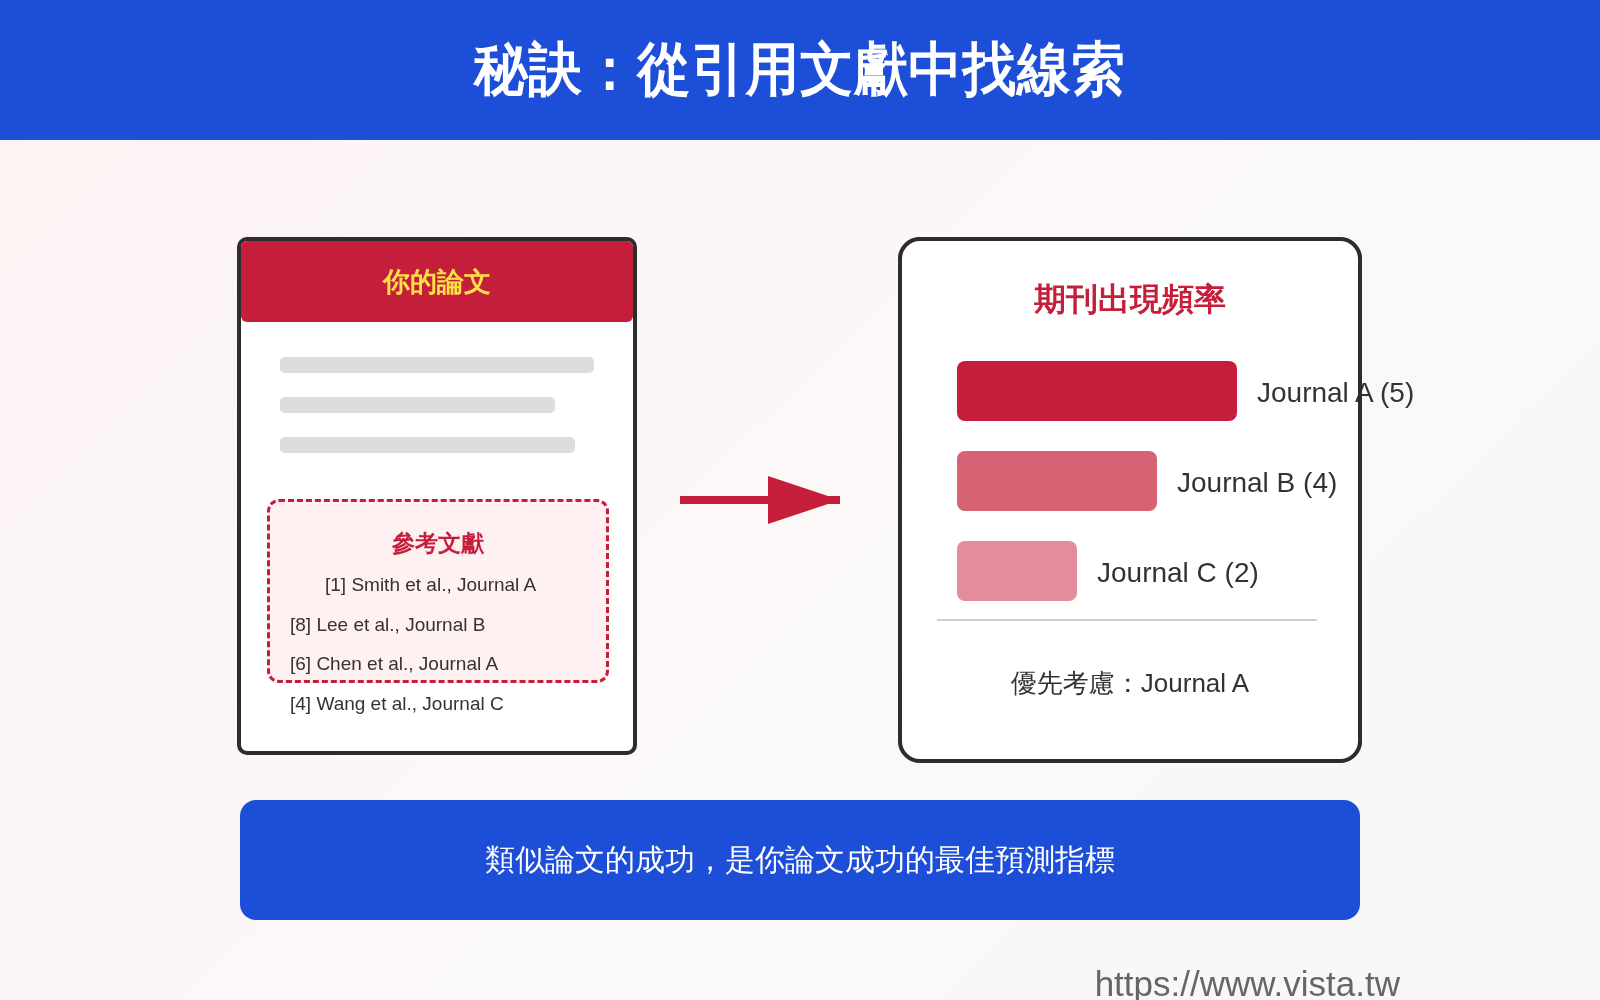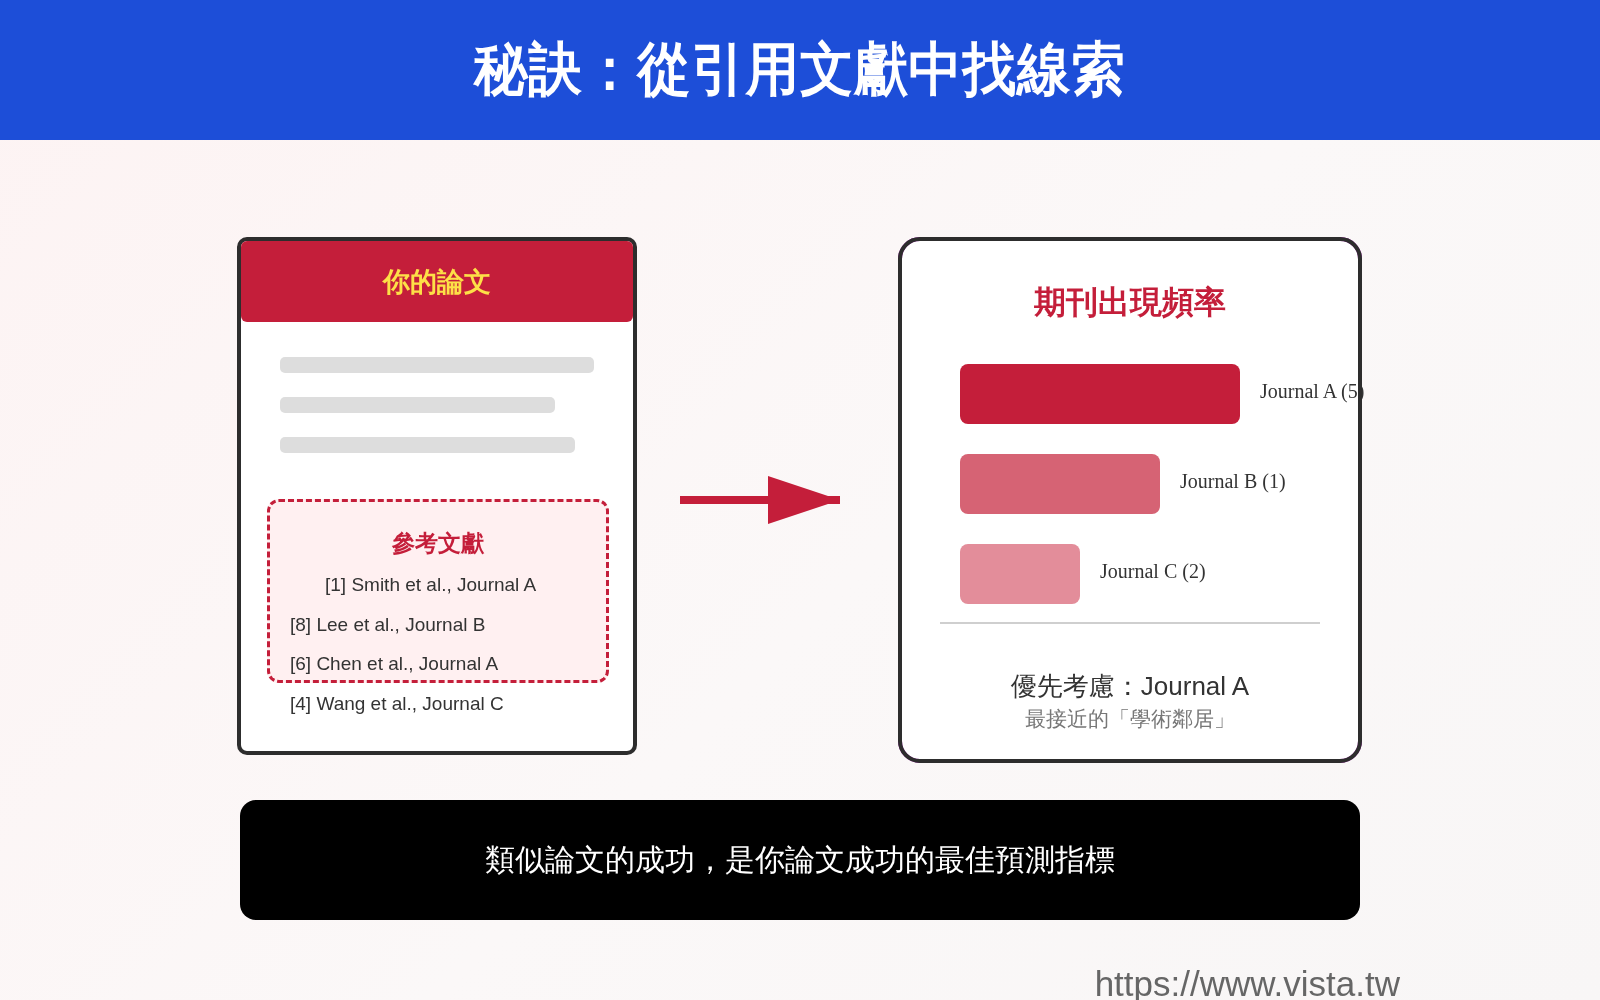--- a/index.html
+++ b/index.html
@@ -46,48 +46,48 @@
     .ref-item {
       position: absolute; left: 20px; font-size: 19px; color: #333;
     }
 
     
     .arrow { position: absolute; left: 678px; top: 474px; width: 165px; height: 52px; }
 
     
     .freq-card {
       position: absolute; left: 898px; top: 237px; width: 464px; height: 526px;
-      border: 4px solid #a21caf; border-radius: 22px; background: #fff; box-sizing: border-box;
+      border: 1px solid #a21caf; border-radius: 22px; background: #fff; box-sizing: border-box;
     }
     .freq-title {
       position: absolute; left: 0; width: 100%; top: 40px; text-align: center;
       color: #c41e3a; font-size: 32px; font-weight: bold; font-family: "DejaVu Sans", sans-serif;
     }
     .bar { position: absolute; left: 58px; height: 60px; border-radius: 8px; }
-    .bar-label { position: absolute; font-size: 20px; color: #333; white-space: nowrap; font-family: Liberation Serif, serif; }
+    .bar-label { position: absolute; font-size: 28px; color: #333; white-space: nowrap; }
     .divider {
       position: absolute; left: 38px; width: 380px; top: 381px; height: 2px; background: #cfcfcf;
     }
     .priority {
       position: absolute; left: 0; width: 100%; top: 410px; text-align: center;
       font-size: 26px; color: #333; margin-top: 18px;
     }
     .neighbor {
       position: absolute; left: 0; width: 100%; top: 464px; text-align: center;
       font-size: 21px; color: #777;
     }
     .border-overlay {
       position: absolute; left: 898px; top: 237px; width: 464px; height: 526px;
       border: 4px solid #2d2d2d; border-radius: 22px; box-sizing: border-box; pointer-events: none;
     }
 
     
     .conclusion {
       position: absolute; left: 240px; top: 800px; width: 1120px; height: 120px;
-      background: #000000; border-radius: 16px;
+      background: #1d4ed8; border-radius: 16px;
       display: flex; align-items: center; justify-content: center;
     }
     .conclusion span { color: #fff; font-size: 30px; }
 
     .footer-url {
       position: absolute; right: 200px; top: 944px; font-size: 35px; color: #666; margin-top: 20px;
     }
   </style>
 </head>
 <body>
@@ -118,28 +118,27 @@
   <polygon points="90,2 162,26 90,50" fill="#c41e3a"></polygon>
 </svg>
 
 <div class="freq-card">
   <div class="freq-title">期刊出現頻率</div>
 
   <div class="bar" style="top:123px;width:280px;background:#c41e3a;"></div>
   <div class="bar-label" style="left:358px;top:139px;">Journal A (5)</div>
 
   <div class="bar" style="top:213px;width:200px;background:#d66374;"></div>
-  <div class="bar-label" style="left:278px;top:229px;">Journal B (1)</div>
+  <div class="bar-label" style="left:278px;top:229px;">Journal B (4)</div>
 
   <div class="bar" style="top:303px;width:120px;background:#e38d9a;"></div>
   <div class="bar-label" style="left:198px;top:319px;">Journal C (2)</div>
 
   <div class="divider"></div>
   <div class="priority">優先考慮：Journal A</div>
-  <div class="neighbor">最接近的「學術鄰居」</div>
 </div>
 <div class="border-overlay"></div>
 
 <div class="conclusion">
   <span>類似論文的成功，是你論文成功的最佳預測指標</span>
 </div>
 
 <div class="footer-url">https://www.vista.tw</div>
 
 </body></html>

